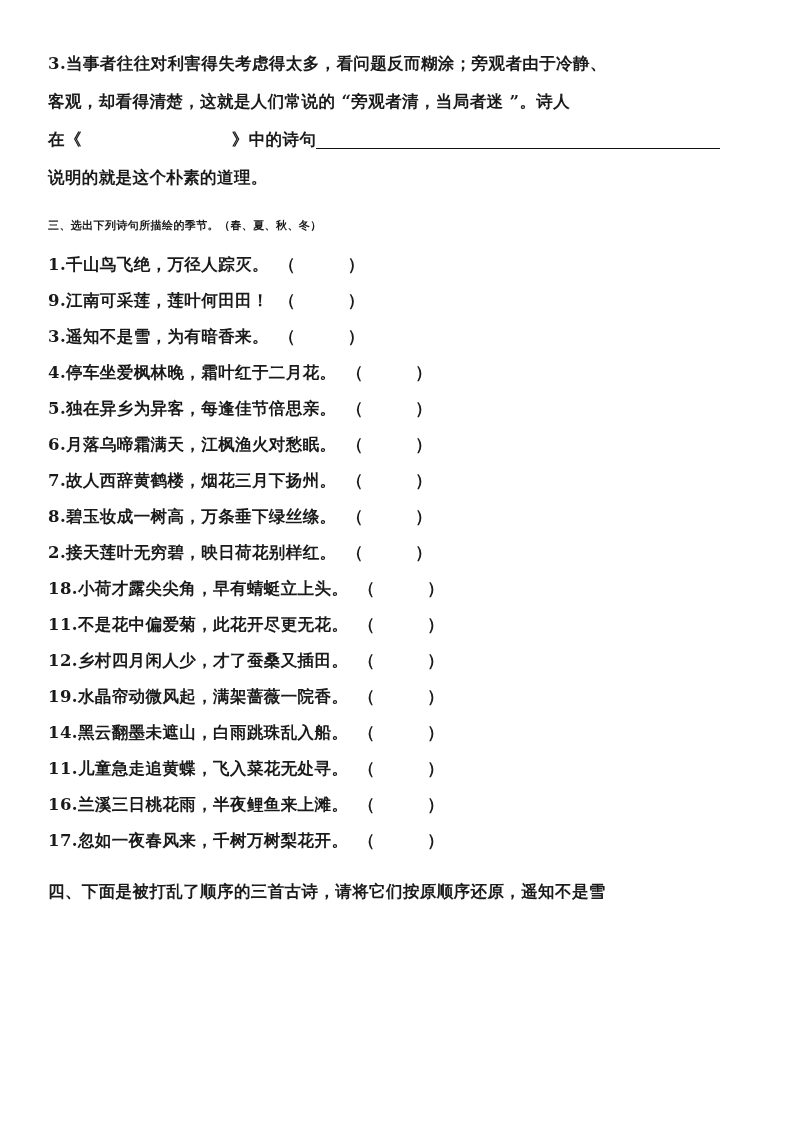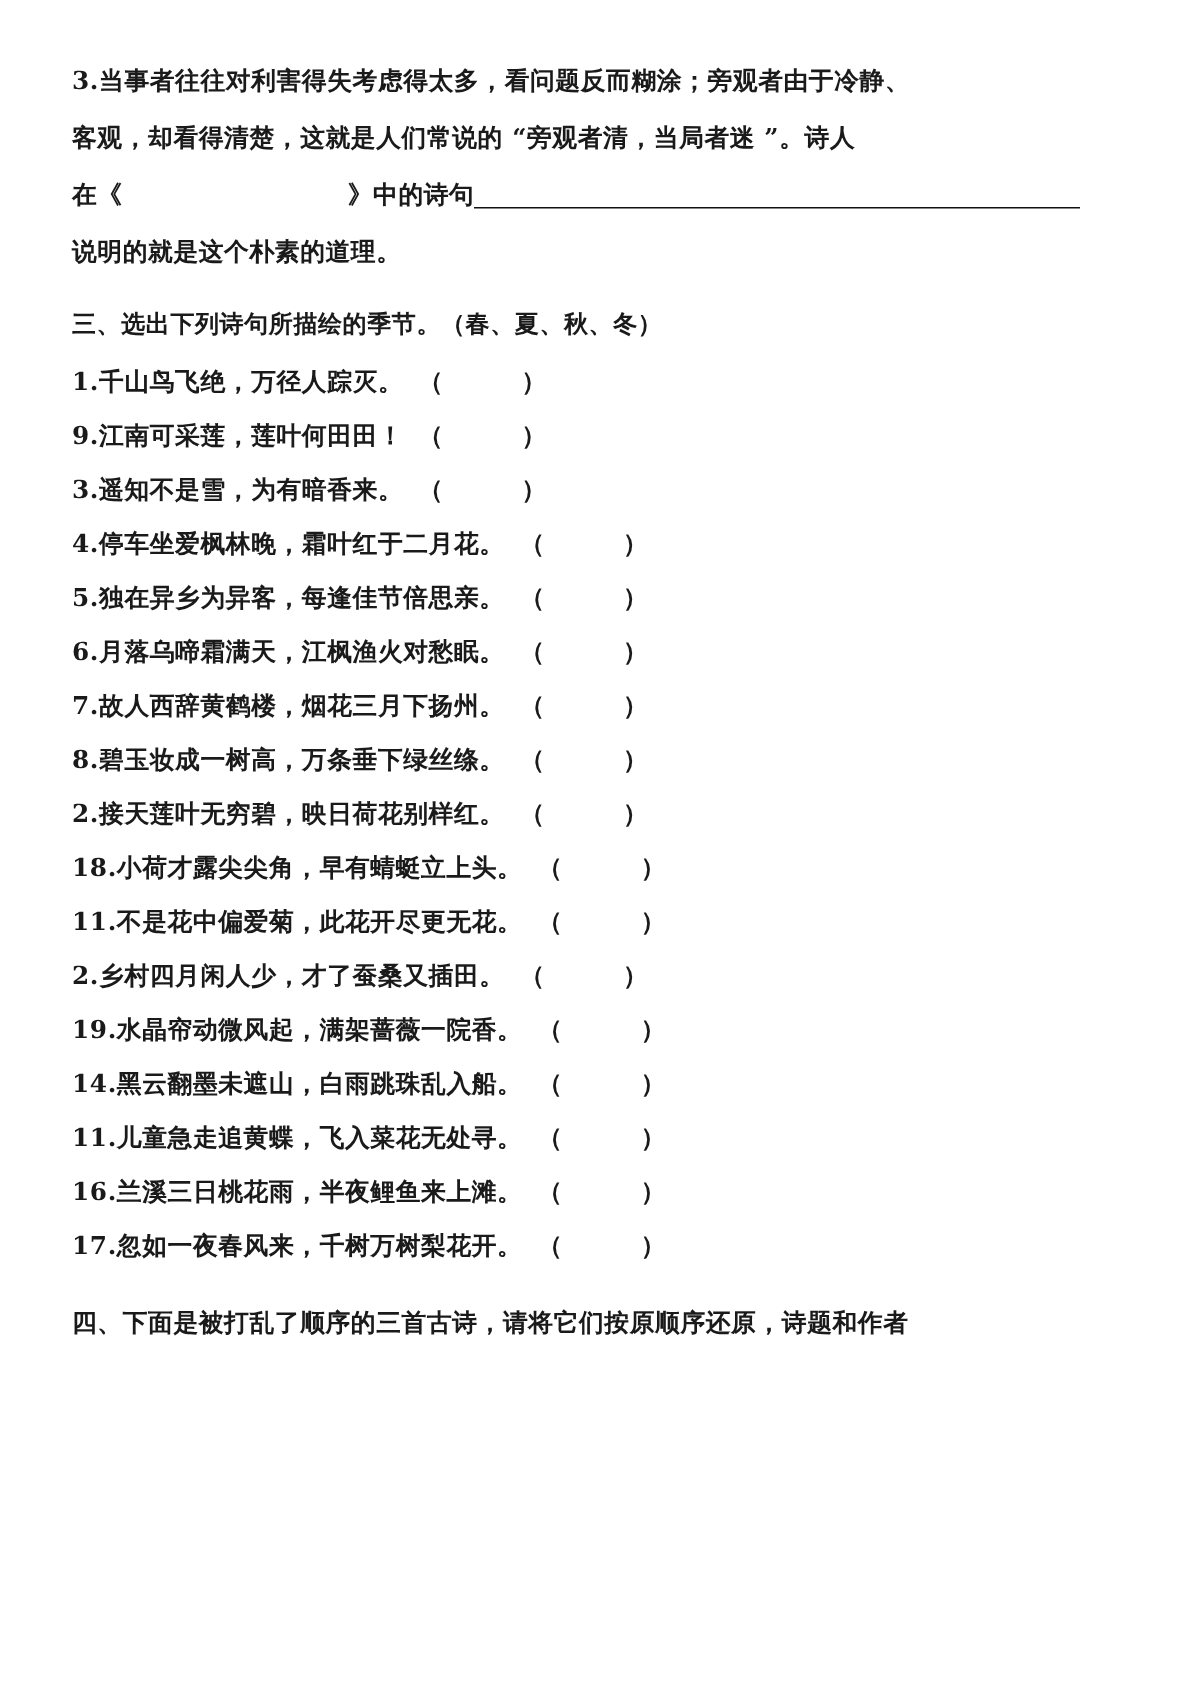--- a/index.html
+++ b/index.html
@@ -13,21 +13,21 @@
     font-family: "DejaVu Serif", serif;
     color: #1a1a1a;
     position: relative;
     overflow: hidden;
   }
   .page {
     position: relative;
     width: 793px;
     height: 1122px;
     box-sizing: border-box;
-    padding: 31px 48px 40px 48px;
+    padding: 41px 48px 40px 48px;
   }
   .para {
     font-size: 16.5px;
     line-height: 38px;
     letter-spacing: 0.4px;
     font-weight: 700;
     text-align: justify;
   }
   .q3 {
     margin-top: 4px;
@@ -43,21 +43,21 @@
   .rule {
     display: inline-block;
     border-bottom: 1.4px solid #111;
     height: 22px;
     vertical-align: -4px;
   }
   .rule-long {
     width: 404px;
   }
   .section-head {
-    font-size: 16px;
+    font-size: 11px;
     font-weight: 700;
     line-height: 38px;
     margin-top: 10px;
     letter-spacing: 0.4px;
   }
   .items {
     margin-top: 2px;
   }
   .item {
     display: flex;
@@ -147,21 +147,21 @@
     </div>
     <div class="item">
       <span class="txt">18.小荷才露尖尖角，早有蜻蜓立上头。</span>
       <span class="paren">（<span class="gap"></span>）</span>
     </div>
     <div class="item">
       <span class="txt">11.不是花中偏爱菊，此花开尽更无花。</span>
       <span class="paren">（<span class="gap"></span>）</span>
     </div>
     <div class="item">
-      <span class="txt">2.乡村四月闲人少，才了蚕桑又插田。</span>
+      <span class="txt">12.乡村四月闲人少，才了蚕桑又插田。</span>
       <span class="paren">（<span class="gap"></span>）</span>
     </div>
     <div class="item">
       <span class="txt">19.水晶帘动微风起，满架蔷薇一院香。</span>
       <span class="paren">（<span class="gap"></span>）</span>
     </div>
     <div class="item">
       <span class="txt">14.黑云翻墨未遮山，白雨跳珠乱入船。</span>
       <span class="paren">（<span class="gap"></span>）</span>
     </div>
@@ -174,16 +174,16 @@
       <span class="paren">（<span class="gap"></span>）</span>
     </div>
     <div class="item">
       <span class="txt">17.忽如一夜春风来，千树万树梨花开。</span>
       <span class="paren">（<span class="gap"></span>）</span>
     </div>
 
   </div>
 
   <div class="tail">
-    <span class="line">四、下面是被打乱了顺序的三首古诗，请将它们按原顺序还原，诗题和作者</span>
+    <span class="line">四、下面是被打乱了顺序的三首古诗，请将它们按原顺序还原，遥知不是雪</span>
   </div>
 
 </div>
 
 </body></html>

